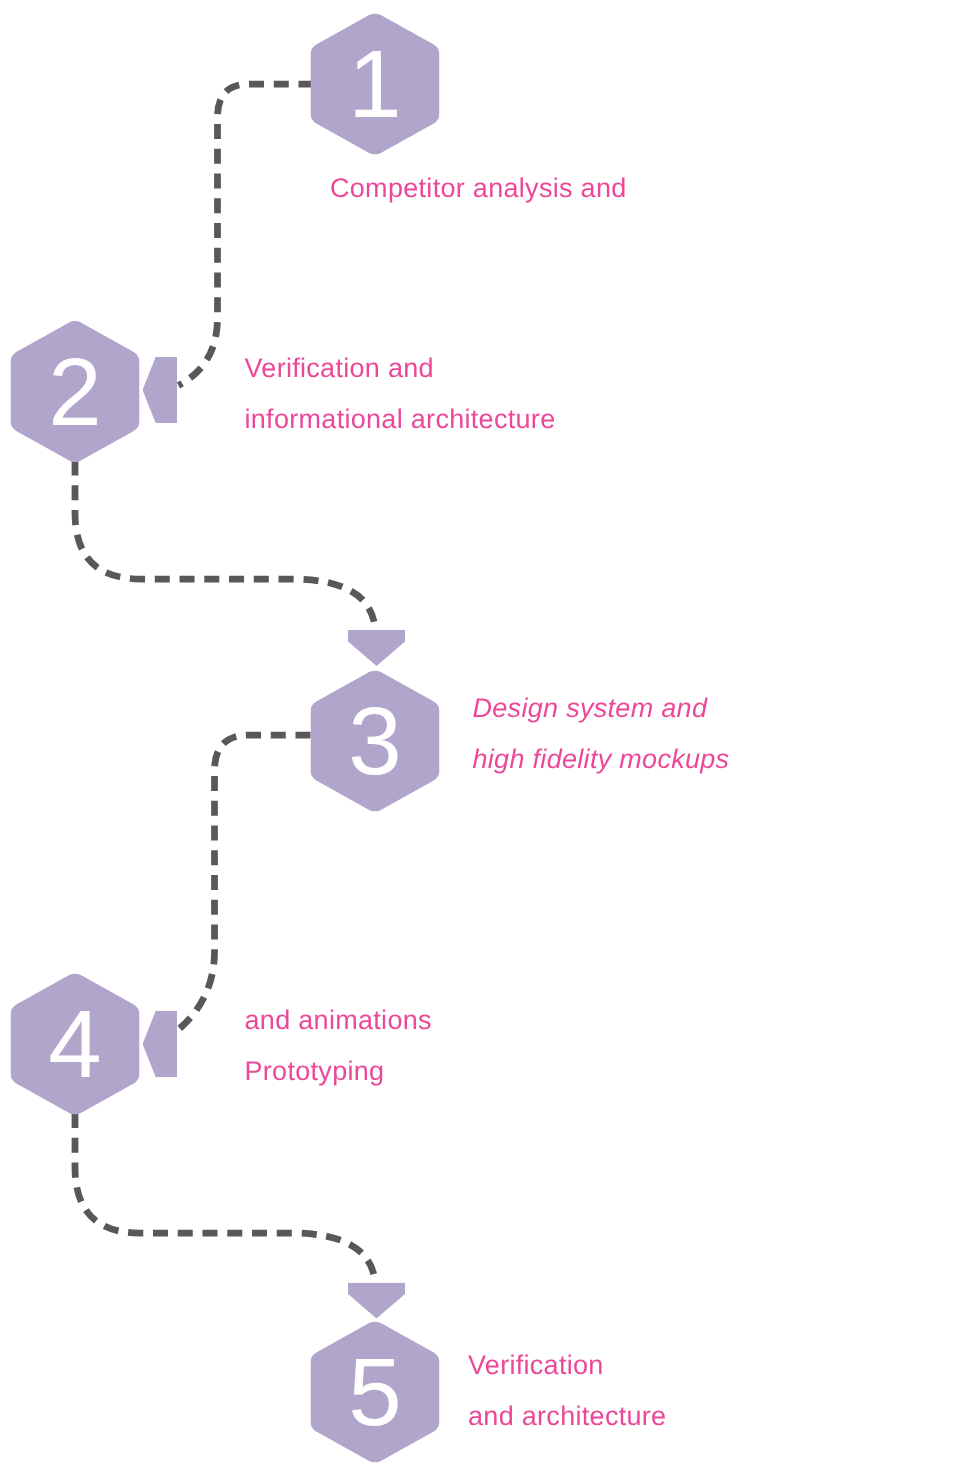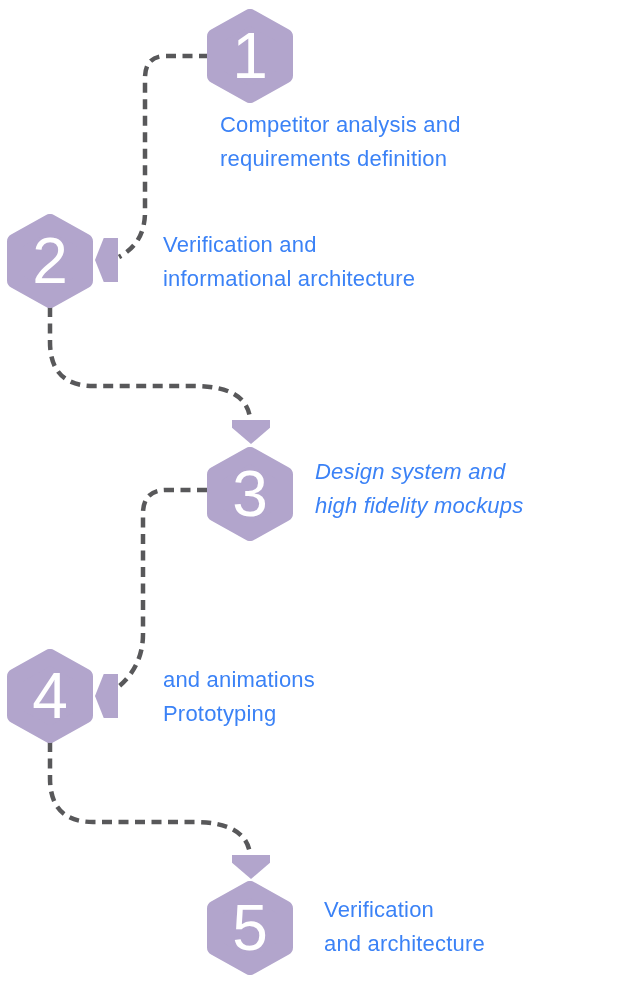--- a/index.html
+++ b/index.html
@@ -81,32 +81,32 @@
     height: 24px;
     background: #b2a5cc;
     clip-path: polygon(0 0, 100% 0, 100% 32%, 50% 100%, 0 32%);
   }
   .ad3 { left: 232px; top: 420px; }
   .ad5 { left: 232px; top: 855px; }
 
   
   .label {
     position: absolute;
-    color: #3b82f6;
-    font-size: 22px;
+    color: #ec4899;
+    font-size: 18px;
     line-height: 34px;
     font-weight: 500;
     letter-spacing: 0.2px;
     white-space: nowrap;
   }
   .lb1 { left: 220px; top: 108px; }
   .lb2 { left: 163px; top: 228px; }
   .lb3 { left: 315px; top: 455px; font-style: italic; }
   .lb4 { left: 163px; top: 663px; }
-  .lb5 { left: 324px; top: 893px; }
+  .lb5 { left: 312px; top: 893px; }
 </style>
 </head>
 <body>
 
 <div class="canvas">
 
   <svg class="connectors" viewBox="0 0 643 982" xmlns="http://www.w3.org/2000/svg">
     <path class="conn" d="M 209 56 H 166 Q 145 56 145 78 V 212 Q 145 243 119 257"></path>
     <path class="conn" d="M 50 307 V 342 Q 50 386 94 386 H 194 Q 246 386 250 418"></path>
     <path class="conn" d="M 207 490 H 166 Q 143 490 143 514 V 634 Q 143 667 117 688"></path>
@@ -114,21 +114,20 @@
   </svg>
 
   <div class="hex hex1">
     <svg viewBox="0 0 86 94">
       <polygon points="43,8 78,27.5 78,66.5 43,86 8,66.5 8,27.5"></polygon>
     </svg>
     <span class="num">1</span>
   </div>
   <div class="label lb1">
     <div>Competitor analysis and</div>
-    <div>requirements definition</div>
   </div>
 
   <div class="hex hex2">
     <svg viewBox="0 0 86 94">
       <polygon points="43,8 78,27.5 78,66.5 43,86 8,66.5 8,27.5"></polygon>
     </svg>
     <span class="num">2</span>
   </div>
   <div class="arrow-left al2"></div>
   <div class="label lb2">

